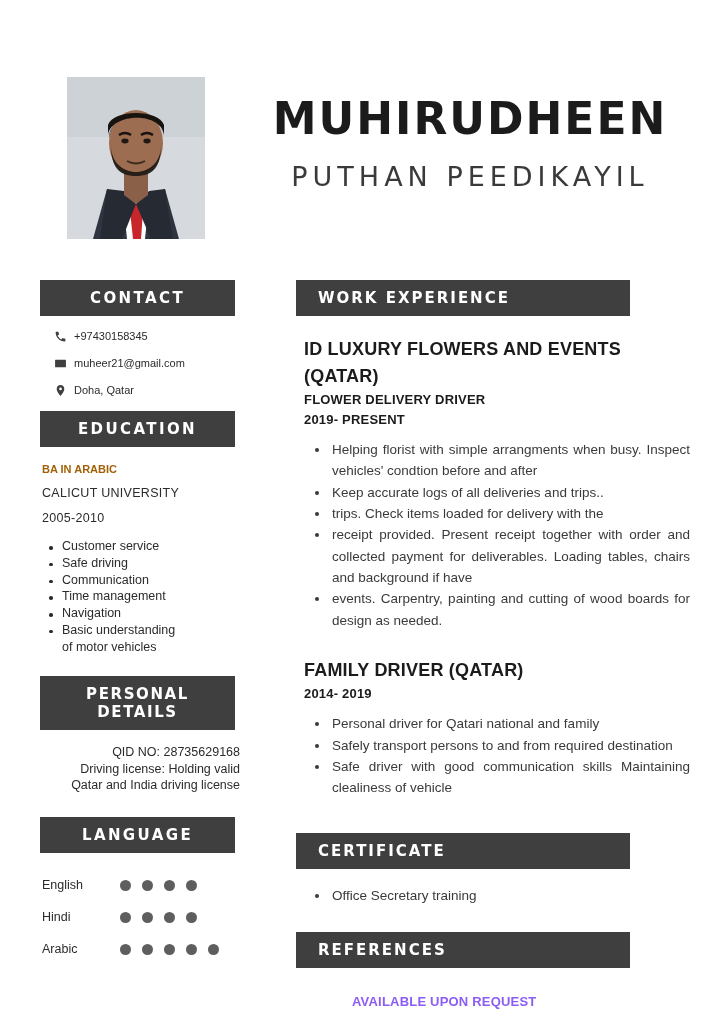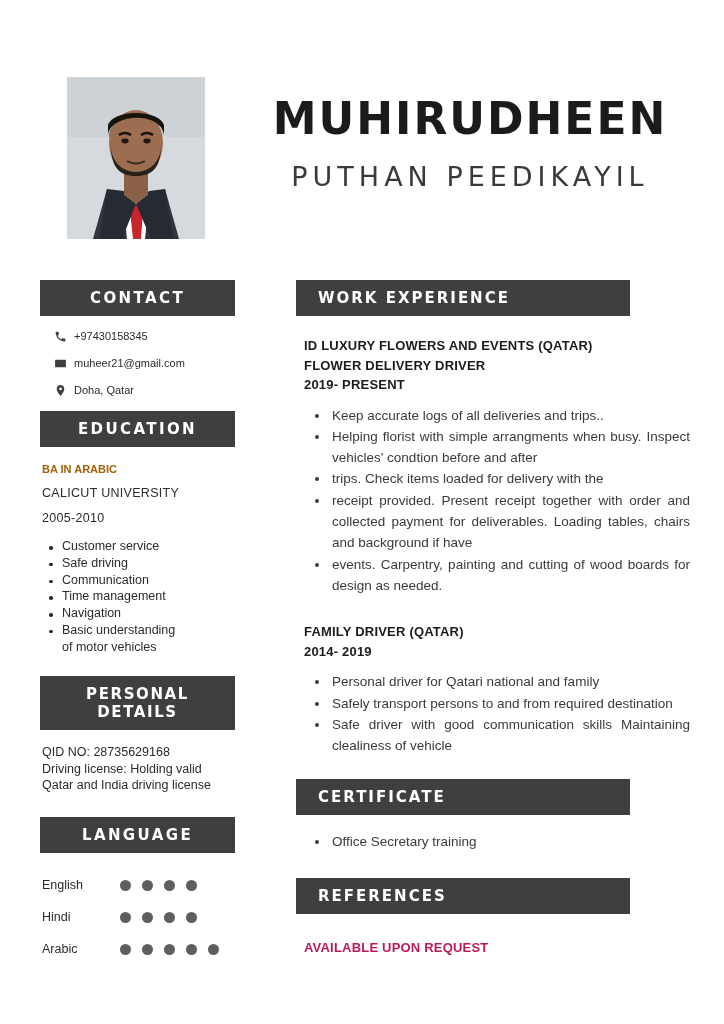--- a/index.html
+++ b/index.html
@@ -139,20 +139,21 @@
   }
   ul.plain li.nobullet::before { display: none; }
 
   .skills-list { margin: 14px 0 0 6px; }
 
   .pd-list { margin: 14px 0 0 2px; }
   .pd-list div {
     font-size: 12.5px;
     color: #2b2b2b;
     line-height: 1.3;
+    text-align: right;
   }
 
   .lang-table { margin: 16px 0 0 2px; width: 200px; }
   .lang-row {
     display: flex;
     align-items: center;
     height: 32px;
   }
   .lang-name {
     width: 78px;
@@ -171,21 +172,21 @@
   
   .right-col {
     position: absolute;
     left: 296px;
     top: 280px;
     width: 394px;
   }
   .right-col .bar { width: 334px; }
 
   .job-title {
-    font-size: 13px;
+    font-size: 18px;
     font-weight: bold;
     color: #1b1b1b;
     letter-spacing: .2px;
     line-height: 1.5;
   }
   .job-meta {
     font-size: 13px;
     font-weight: bold;
     color: #1b1b1b;
     letter-spacing: .2px;
@@ -206,22 +207,23 @@
     left: 11px;
     top: 9px;
     width: 4px;
     height: 4px;
     border-radius: 50%;
     background: #3a3a3a;
   }
   .avail {
     font-size: 13px;
     font-weight: bold;
-    color: #be185d;
+    color: #8b5cf6;
     letter-spacing: .2px;
+    margin-left: 48px;
   }
 </style>
 </head>
 <body>
 
 <div class="page">
 
   <div class="header">
 
     <div class="photo">
@@ -358,39 +360,39 @@
 
   <div class="right-col">
 
     <div class="bar right-bar">WORK EXPERIENCE</div>
 
     <div style="margin-top:20px; padding-left:8px">
       <div class="job-title">ID LUXURY FLOWERS AND EVENTS (QATAR)</div>
       <div class="job-meta">FLOWER DELIVERY DRIVER</div>
       <div class="job-meta">2019- PRESENT</div>
       <ul class="rlist">
+        <li>Helping florist with simple arrangments when busy. Inspect vehicles' condtion before and after</li>
         <li>Keep accurate logs of all deliveries and trips..</li>
-        <li>Helping florist with simple arrangments when busy. Inspect vehicles' condtion before and after</li>
         <li>trips. Check items loaded for delivery with the</li>
         <li>receipt provided. Present receipt together with order and collected payment for deliverables. Loading tables, chairs and background if have</li>
         <li>events. Carpentry, painting and cutting of wood boards for design as needed.</li>
       </ul>
     </div>
 
     <div style="margin-top:26px; padding-left:8px">
       <div class="job-title">FAMILY DRIVER (QATAR)</div>
       <div class="job-meta">2014- 2019</div>
       <ul class="rlist">
         <li>Personal driver for Qatari national and family</li>
         <li>Safely transport persons to and from required destination</li>
         <li>Safe driver with good communication skills Maintaining clealiness of vehicle</li>
       </ul>
     </div>
 
-    <div class="bar right-bar" style="margin-top:22px">CERTIFICATE</div>
+    <div class="bar right-bar" style="margin-top:34px">CERTIFICATE</div>
     <ul class="rlist" style="margin-top:16px; padding-left:8px">
       <li>Office Secretary training</li>
     </ul>
 
     <div class="bar right-bar" style="margin-top:26px">REFERENCES</div>
     <div class="avail" style="margin-top:26px; padding-left:8px">AVAILABLE UPON REQUEST</div>
   </div>
 
 </div>
 

